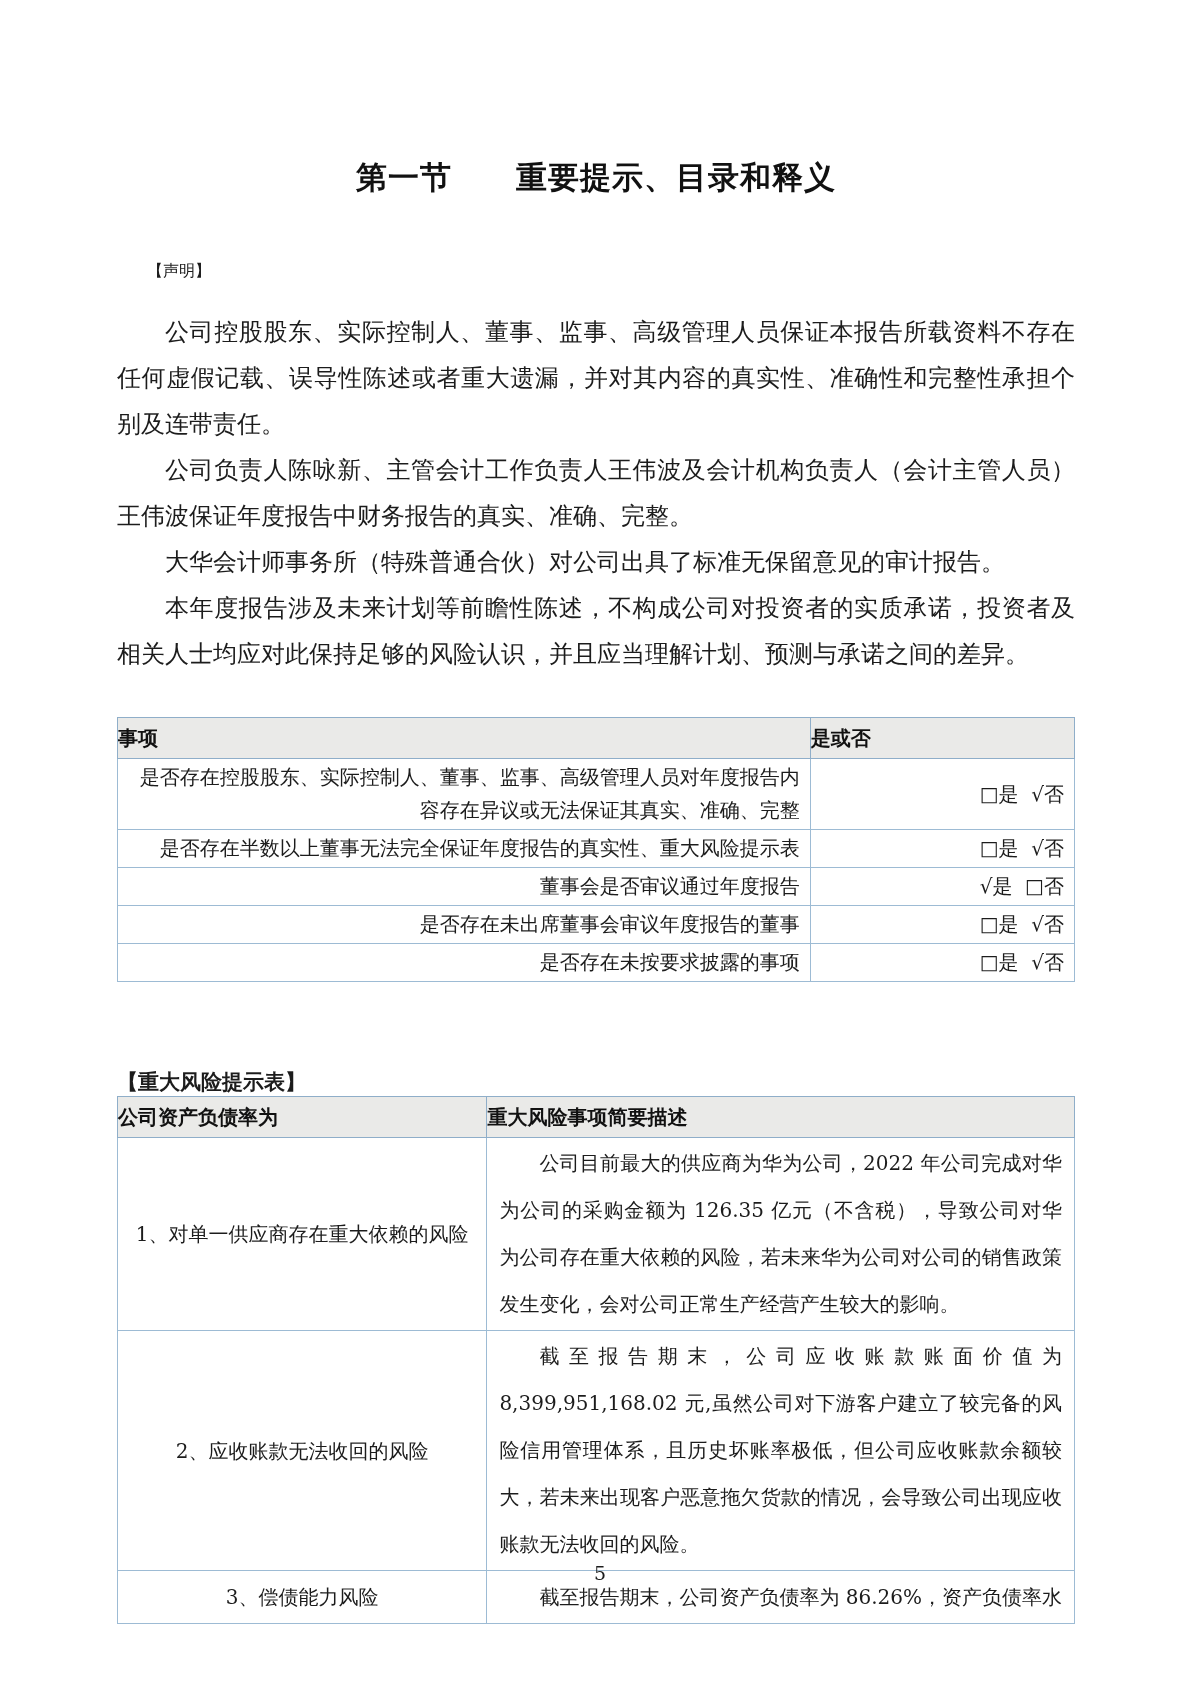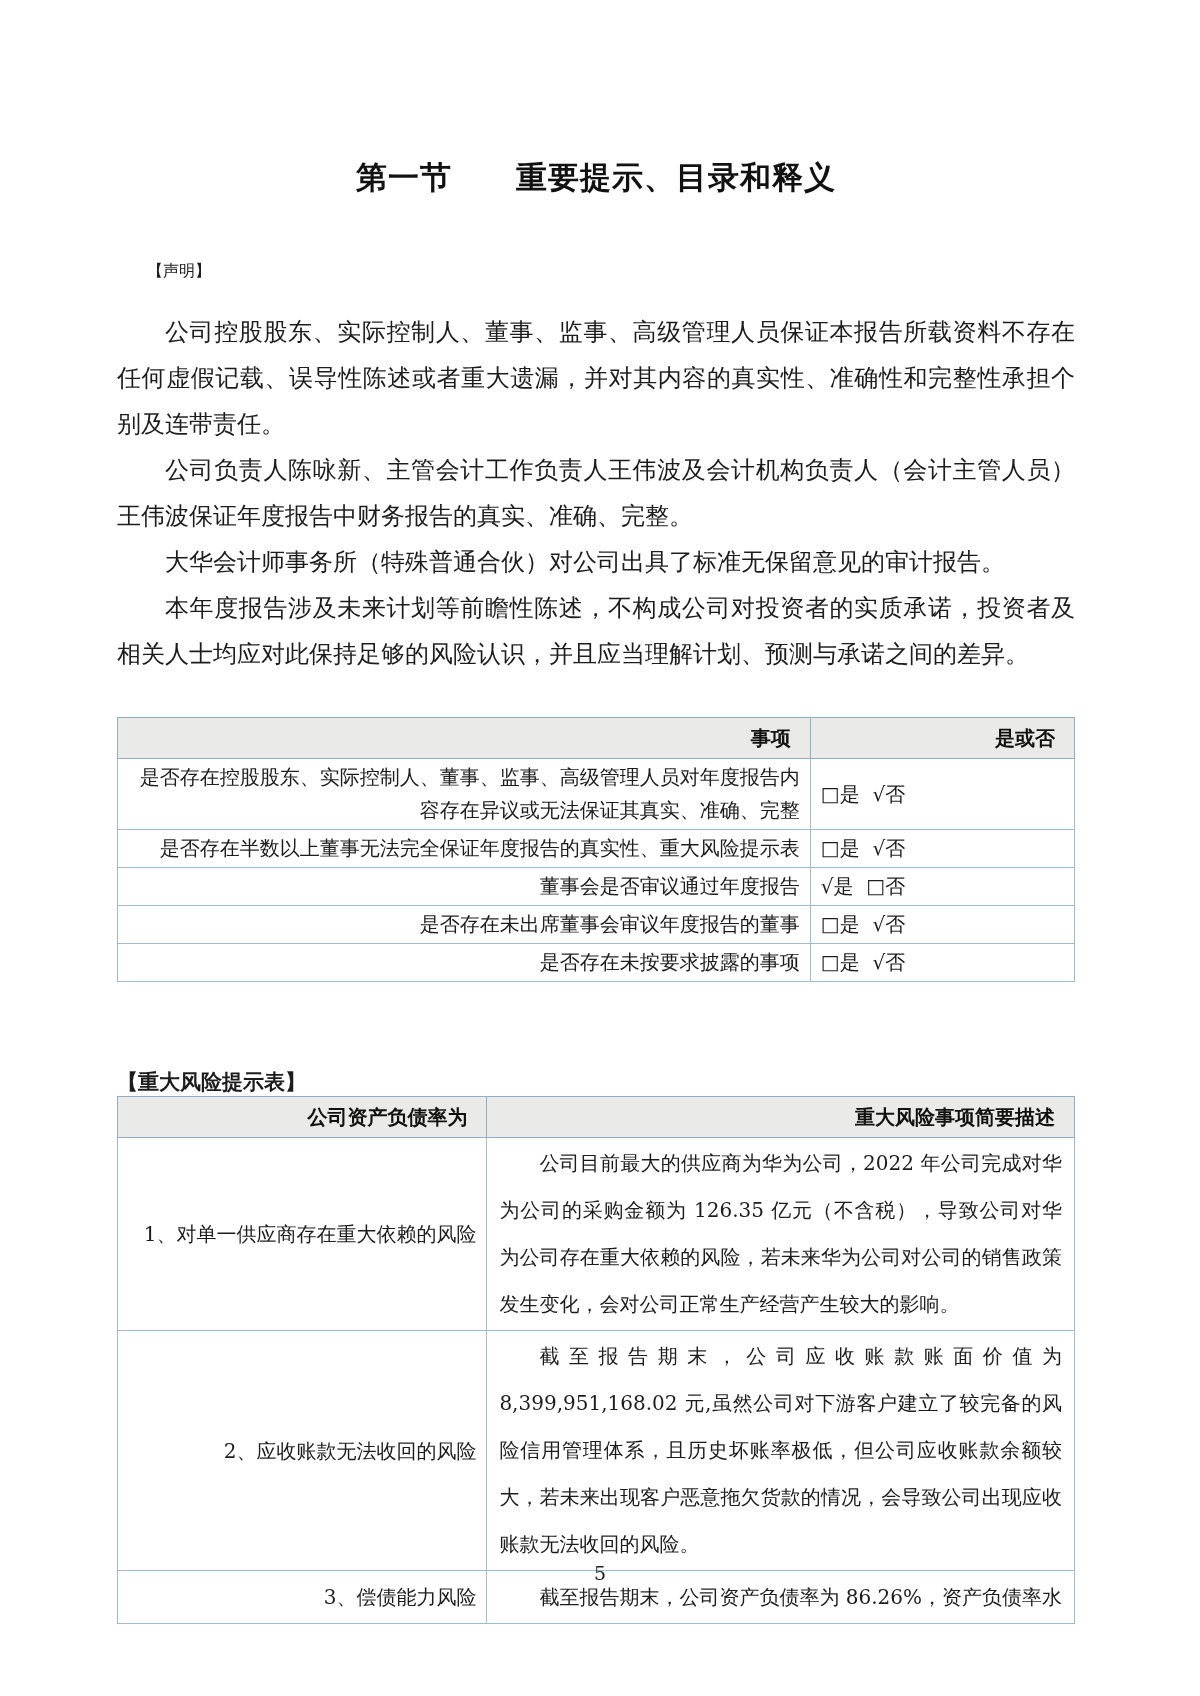--- a/index.html
+++ b/index.html
@@ -46,46 +46,46 @@
     table-layout: fixed;
     font-size: 20px;
   }
   table.doc-table th {
     background: #eaeae8;
     border: 1px solid #8faec9;
     font-family: "DejaVu Sans", "Liberation Sans", sans-serif;
     font-weight: bold;
     font-size: 20px;
     height: 36px;
-    padding: 2px 19px;
-    text-align: right;
+    padding: 2px 0;
+    text-align: left;
     color: #111;
   }
   table.doc-table td {
     border: 1px solid #9dbbd4;
     padding: 2px 10px;
     vertical-align: middle;
     background: #fff;
   }
   .yn-table { margin-top: 40px; }
   .yn-table td.item { line-height: 33px; text-align: right; }
-  .yn-table td.answer { text-align: left; white-space: pre; }
+  .yn-table td.answer { text-align: right; white-space: pre; }
   .yn-table tr.short td { height: 32px; }
   .col-item { width: 72.4%; }
   .col-answer { width: 27.6%; }
   .risk-heading {
     margin: 86px 0 0 0;
     font-size: 21px;
     font-weight: bold;
     line-height: 28px;
   }
   .risk-table { margin-top: 0; }
   .col-riskname { width: 38.6%; }
   .col-riskdesc { width: 61.4%; }
-  .risk-table td.name { line-height: 30px; text-align: right; }
+  .risk-table td.name { line-height: 30px; text-align: center; }
   .risk-table td.desc p {
     margin: 0;
     line-height: 47px;
     text-indent: 2em;
     text-align: justify;
   }
   .risk-table td.desc { padding: 2px 12px; }
   .risk-table tr.short td { height: 48px; }
   .page-number {
     position: absolute;

